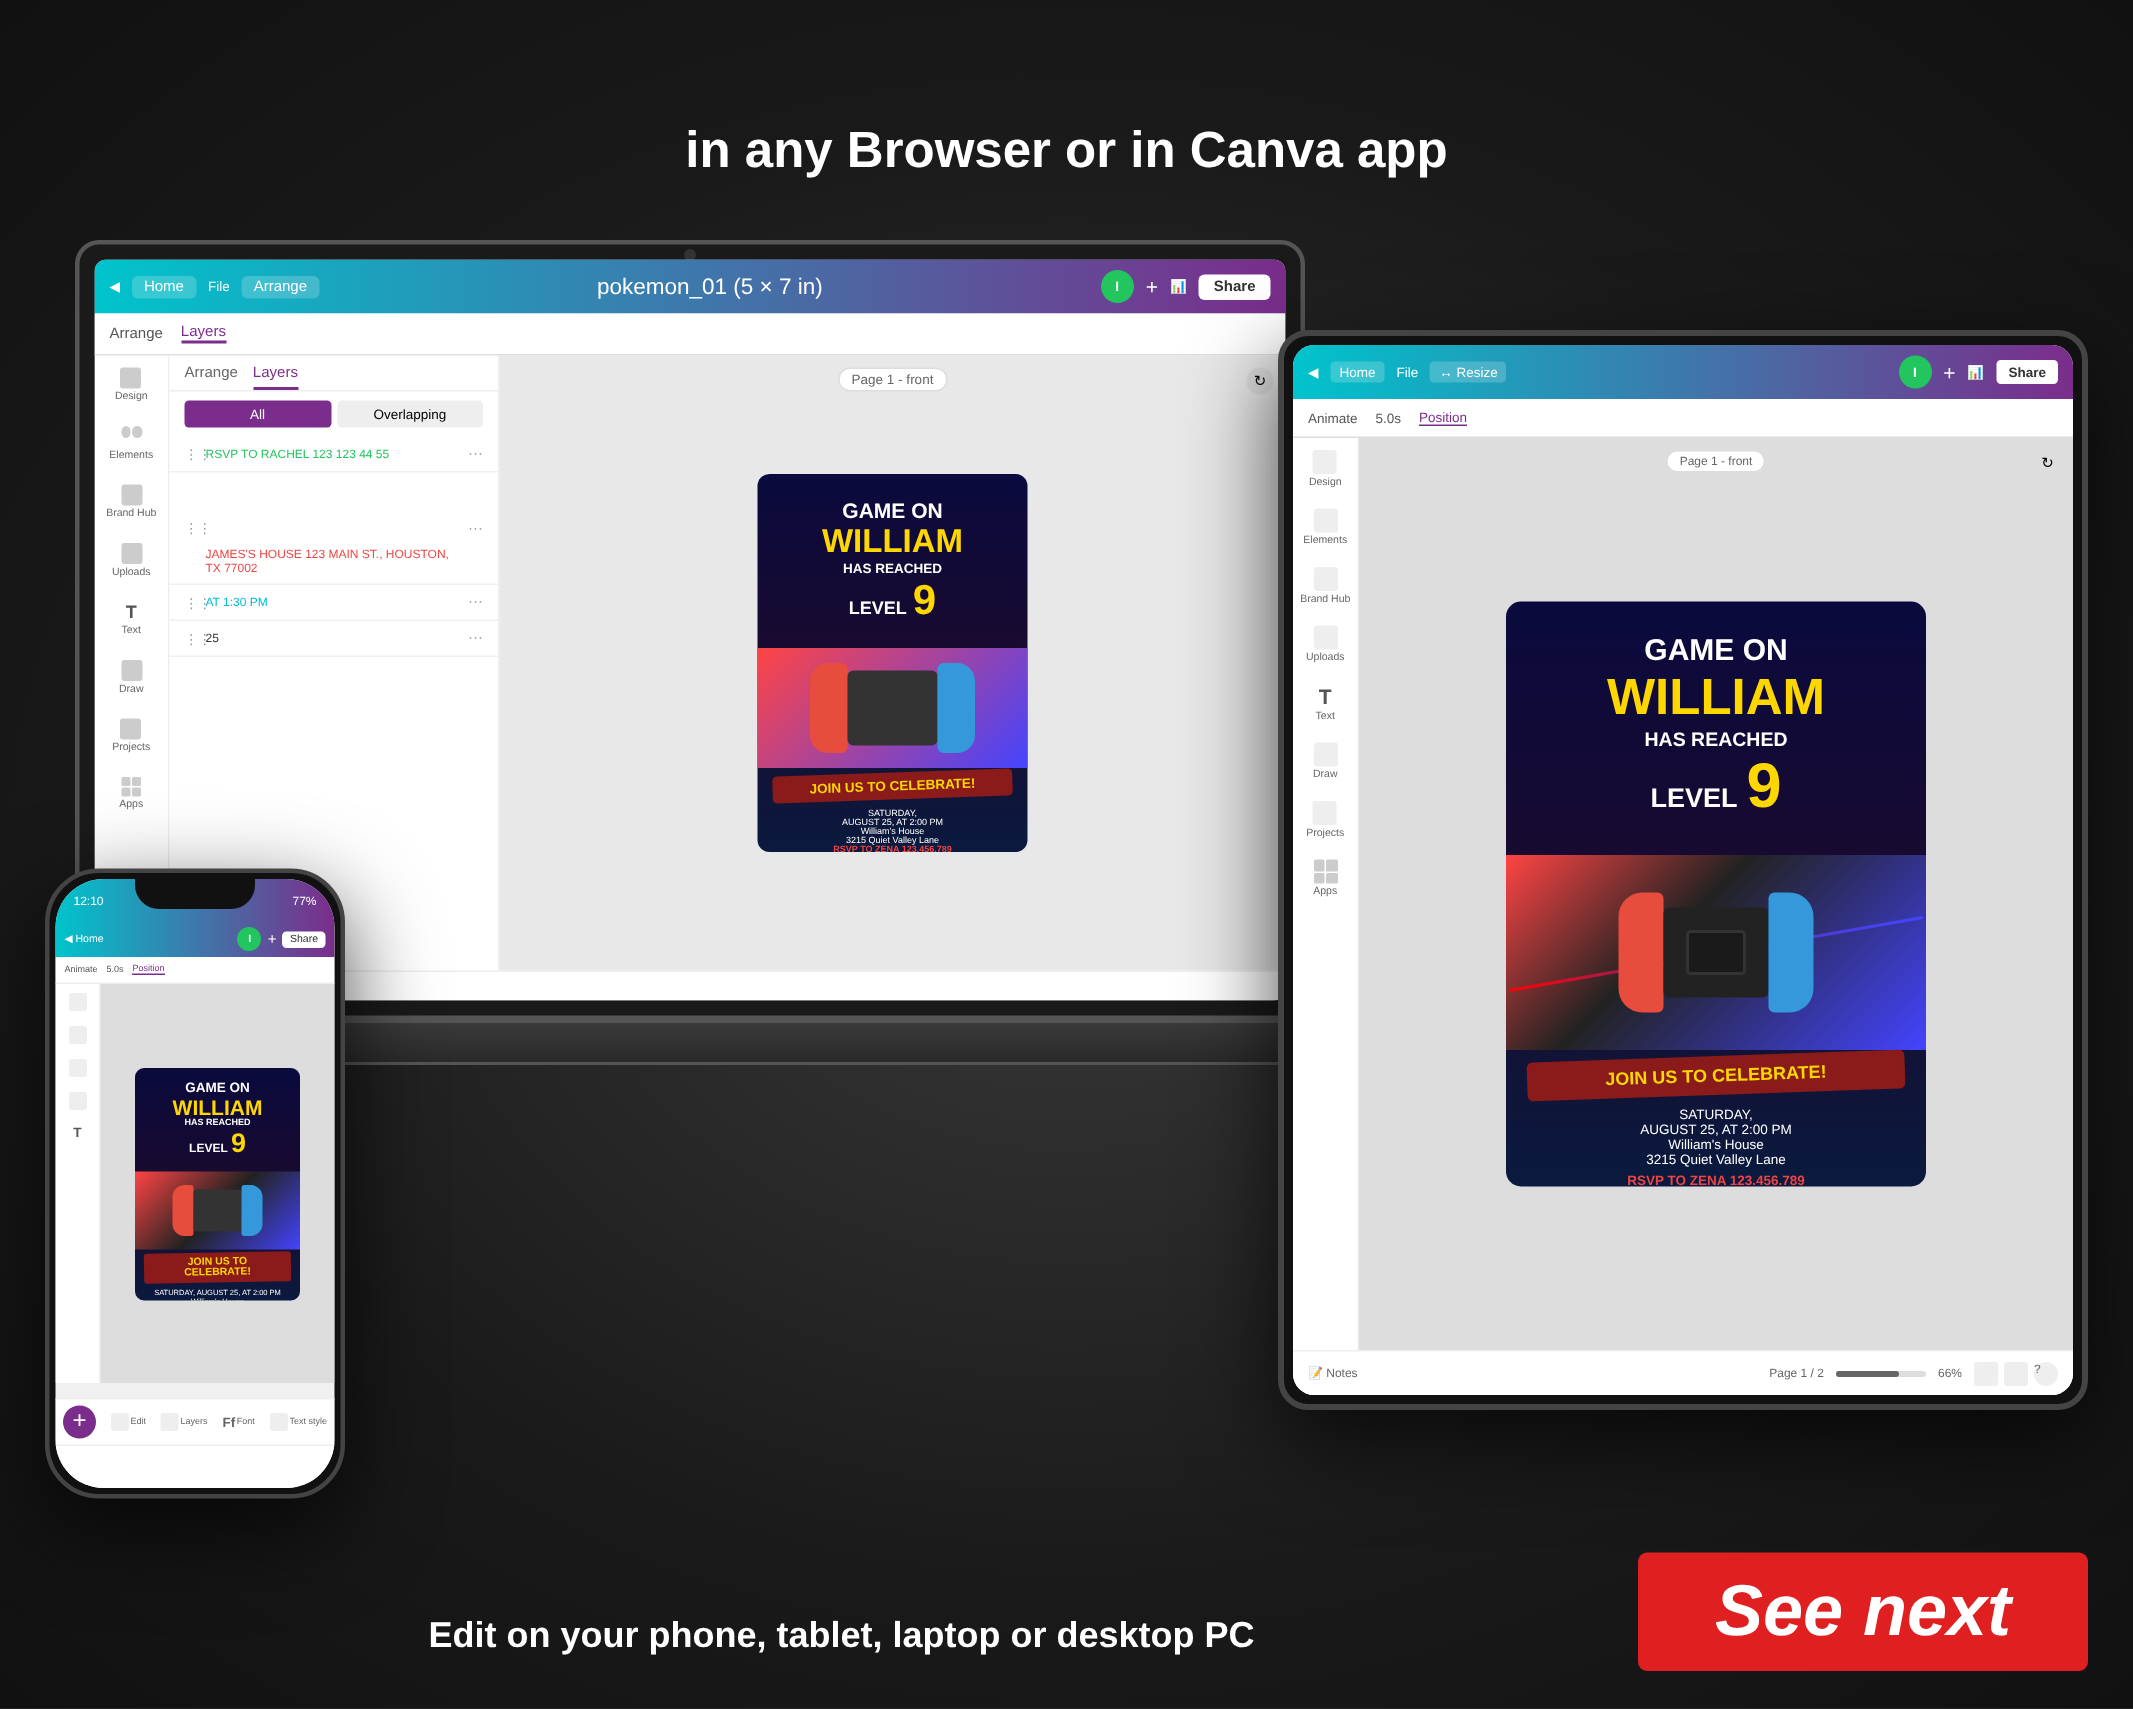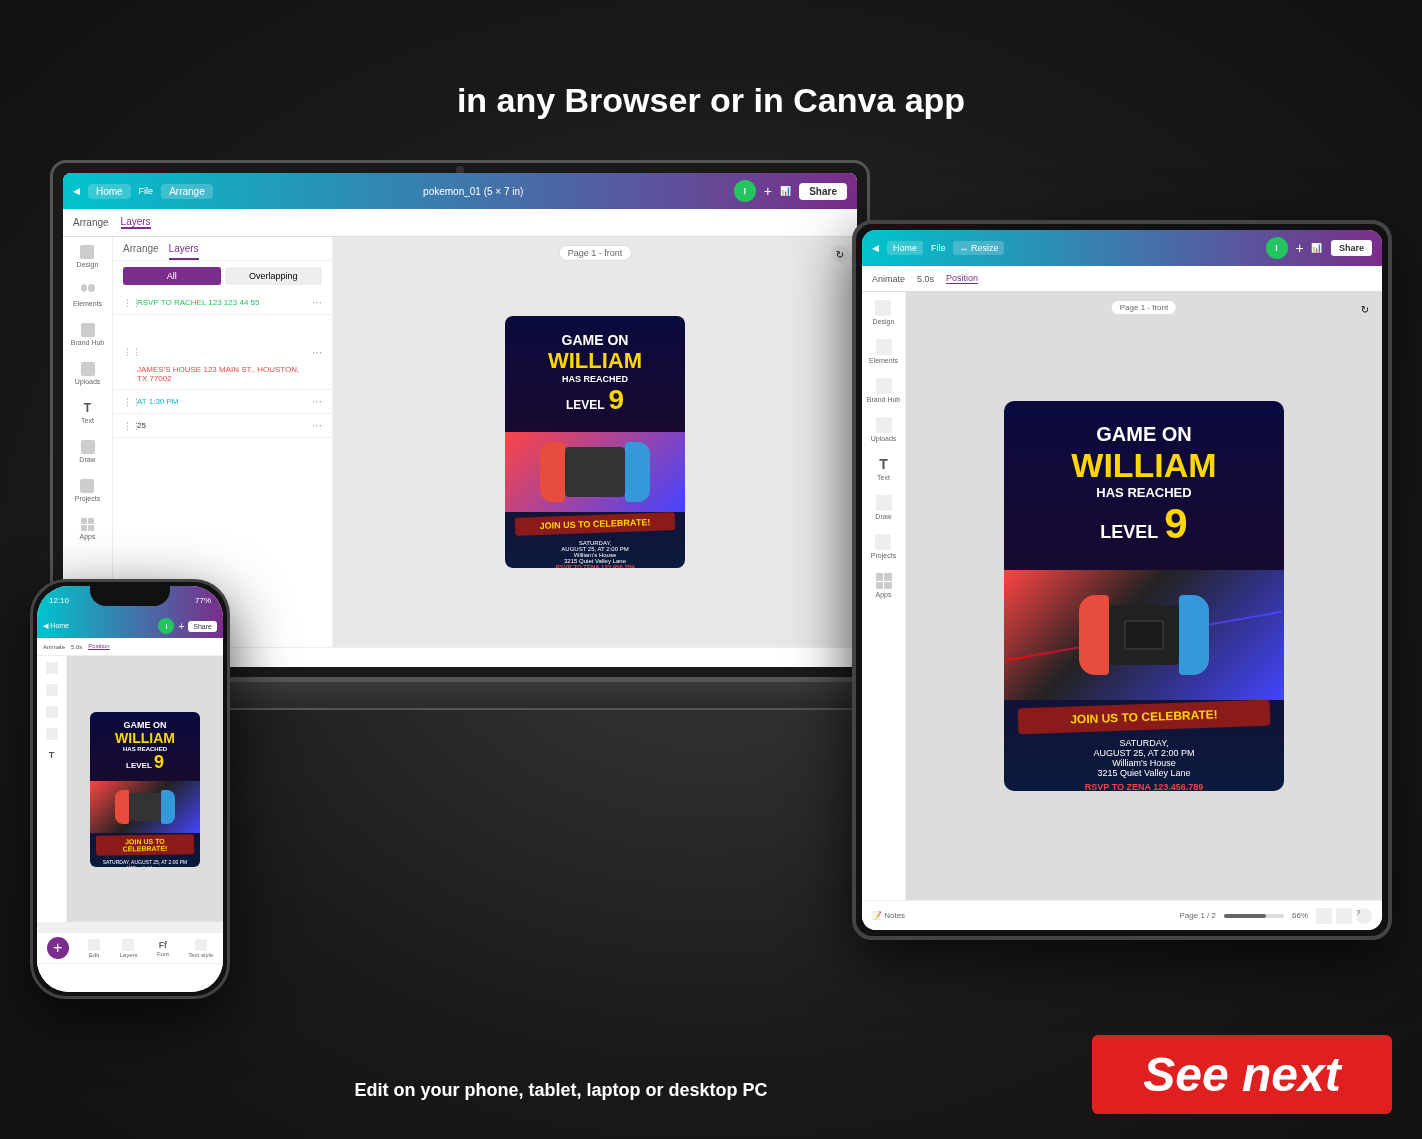--- a/index.html
+++ b/index.html
@@ -488,21 +488,21 @@
     }
     .phone-bottom-toolbar {
       display: flex;
       justify-content: space-around;
       align-items: center;
       padding: 4px 0;
       border-bottom: 1px solid #eee;
     }
     .phone-bottom-item {
       display: flex;
-      flex-direction: column;
+      flex-direction: row;
       align-items: center;
       gap: 1px;
       font-size: 6px;
       color: #666;
     }
     .phone-add-btn {
       width: 22px;
       height: 22px;
       background: #7b2d8b;
       border-radius: 50%;
@@ -721,21 +721,21 @@
       justify-content: space-between;
       padding: 20px 30px;
       z-index: 20;
     }
     .bottom-text {
       color: #ffffff;
       text-align: center;
       flex: 1;
     }
     .bottom-text .line1 {
-      font-size: 18px;
+      font-size: 24px;
       font-weight: bold;
       display: block;
       margin-top: 33px;
     }
     .bottom-text .line2 {
       font-size: 28px;
       font-weight: bold;
       display: block;
     }
     .see-next-btn {
@@ -818,21 +818,21 @@
     <div class="laptop-body">
       <div class="laptop-notch"></div>
       <div class="laptop-screen">
         <div class="canva-editor">
 
           <div class="editor-toolbar">
             <div style="color:white;font-size:9px;cursor:pointer;">◀</div>
             <div class="toolbar-btn">Home</div>
             <div style="color:white;font-size:9px;">File</div>
             <div class="toolbar-btn">Arrange</div>
-            <div style="flex:1;text-align:center;color:white;font-size:10px;">pokemon_01 (5 × 7 in)</div>
+            <div style="flex:1;text-align:center;color:white;font-size:15px;">pokemon_01 (5 × 7 in)</div>
             <div class="green-dot">I</div>
             <div style="color:white;font-size:14px;cursor:pointer;">+</div>
             <div style="color:white;font-size:9px;cursor:pointer;">📊</div>
             <div class="share-btn">
               <span>Share</span>
             </div>
           </div>
 
           <div class="editor-sub-toolbar">
             <div class="sub-tb-item">Arrange</div>

